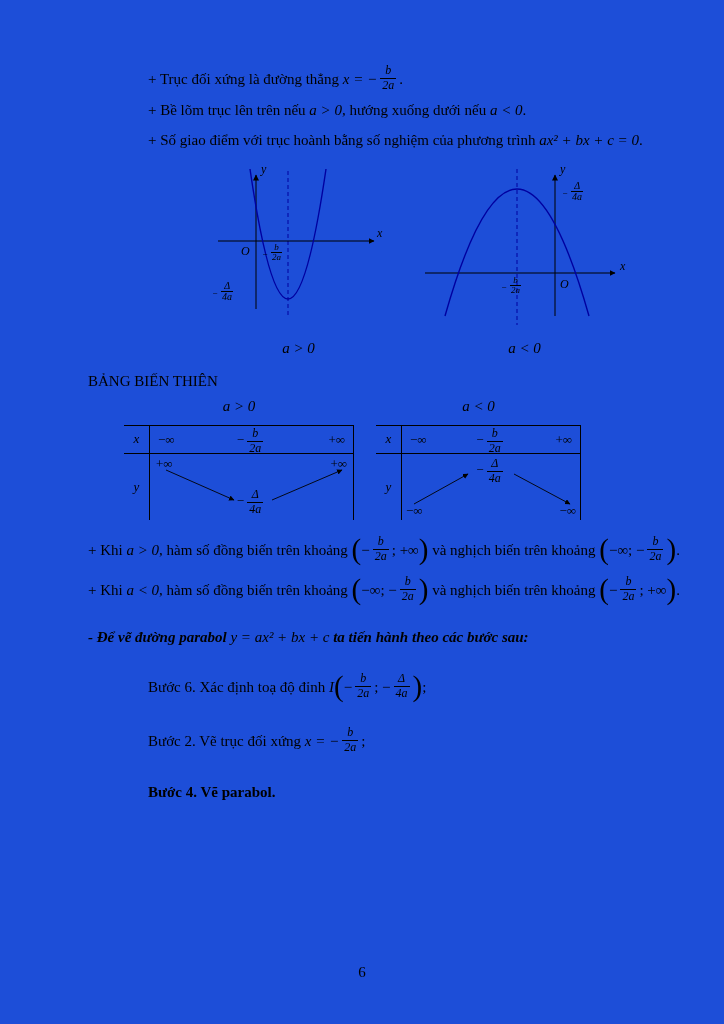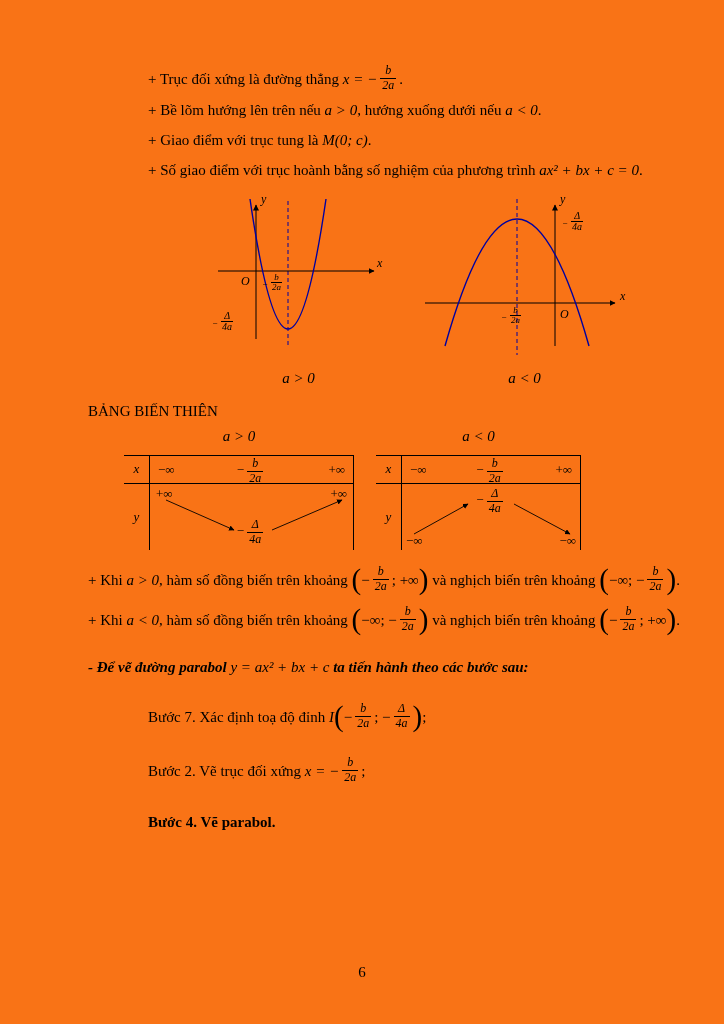--- a/index.html
+++ b/index.html
@@ -1,19 +1,19 @@
 <!DOCTYPE html>
 <html><head>
 <meta charset="utf-8">
 <style>
   * { margin:0; padding:0; box-sizing:border-box; }
   html,body { background:#e8e8e8; }
   .page {
     width:724px; height:1024px; margin:0 auto; position:relative; overflow:hidden;
-    background:#f97316; color:#000;
+    background:#1d4ed8; color:#000;
     font-family:"Liberation Serif", serif; font-size:15px;
     padding:64px 40px 0 88px;
   }
   .mi { font-style:italic; }
   .bold { font-weight:bold; }
   .bi { font-weight:bold; font-style:italic; }
   p.line { line-height:30px; }
   .indent1 { margin-left:60px; }
   .indent2 { margin-left:32px; }
 
@@ -60,24 +60,21 @@
 </style>
 </head>
 <body>
 
 <div class="page">
 
   <p class="line indent1">
     <span>+ Trục đối xứng là đường thẳng </span><span class="mi">x = −</span><span class="frac tf"><span class="num">b</span><span class="den">2a</span></span><span>.</span>
   </p>
   <p class="line indent1">
-    <span>+ Bề lõm hướng lên trên nếu </span><span class="mi">a &gt; 0</span><span>, hướng xuống dưới nếu </span><span class="mi">a &lt; 0</span><span>.</span>
-  </p>
-  <p class="line indent1">
-    <span>+ Giao điểm với trục tung là </span><span class="mi">M(0; c)</span><span>.</span>
+    <span>+ Bề lõm trục lên trên nếu </span><span class="mi">a &gt; 0</span><span>, hướng xuống dưới nếu </span><span class="mi">a &lt; 0</span><span>.</span>
   </p>
   <p class="line indent1">
     <span>+ Số giao điểm với trục hoành bằng số nghiệm của phương trình </span><span class="mi">ax² + bx + c = 0</span><span>.</span>
   </p>
 
   <div class="graphs">
 
     <div class="gwrap" style="width:185px;">
       <svg width="185" height="166" viewBox="0 0 185 166">
         <defs>
@@ -191,21 +188,21 @@
   </p>
   <p class="khi">
     <span>+ Khi </span><span class="mi">a &lt; 0</span><span>, hàm số đồng biến trên khoảng </span><span class="ivl"><span class="bp">(</span><span>−∞</span><span>;</span> <span>−</span><span class="frac tf"><span class="num">b</span><span class="den">2a</span></span><span class="bp">)</span></span><span> và nghịch biến trên khoảng </span><span class="ivl"><span class="bp">(</span><span>−</span><span class="frac tf"><span class="num">b</span><span class="den">2a</span></span><span>;</span> <span>+∞</span><span class="bp">)</span></span><span>.</span>
   </p>
 
   <p class="parabolline">
     <span class="bi">- Để vẽ đường parabol </span><span class="mi">y = ax² + bx + c</span><span class="bi"> ta tiến hành theo các bước sau:</span>
   </p>
 
   <p class="step">
-    <span>Bước 7. Xác định toạ độ đỉnh </span><span class="mi">I</span><span class="ivl"><span class="bp">(</span><span>−</span><span class="frac tf"><span class="num">b</span><span class="den">2a</span></span><span>;</span> <span>−</span><span class="frac tf"><span class="num">Δ</span><span class="den">4a</span></span><span class="bp">)</span></span><span>;</span>
+    <span>Bước 6. Xác định toạ độ đỉnh </span><span class="mi">I</span><span class="ivl"><span class="bp">(</span><span>−</span><span class="frac tf"><span class="num">b</span><span class="den">2a</span></span><span>;</span> <span>−</span><span class="frac tf"><span class="num">Δ</span><span class="den">4a</span></span><span class="bp">)</span></span><span>;</span>
   </p>
   <p class="step">
     <span>Bước 2. Vẽ trục đối xứng </span><span class="mi">x = −</span><span class="frac tf"><span class="num">b</span><span class="den">2a</span></span><span>;</span>
   </p>
   <p class="step step4">
     <span>Bước 4. Vẽ parabol.</span>
   </p>
 
 
 

